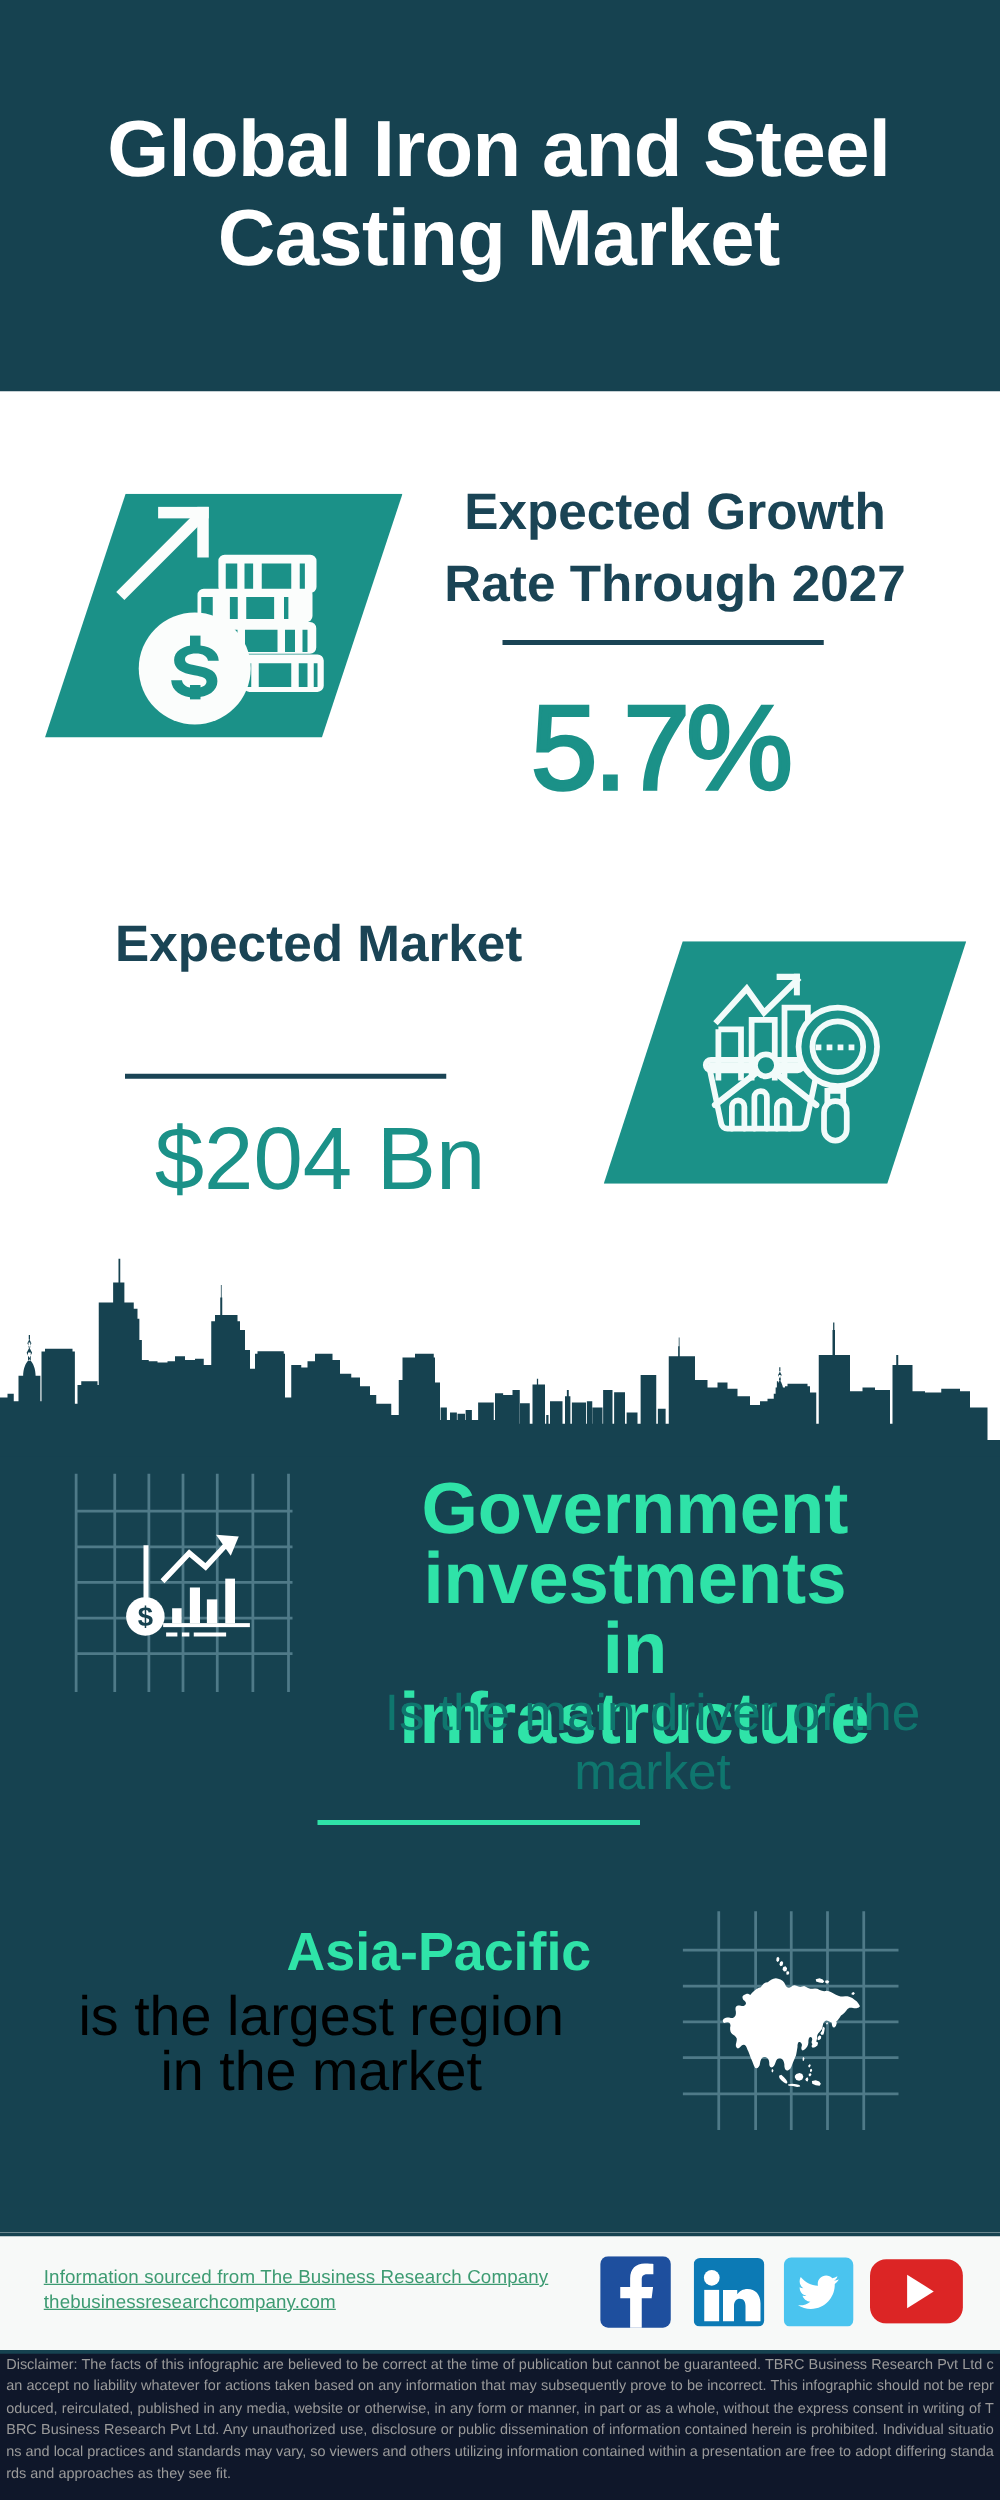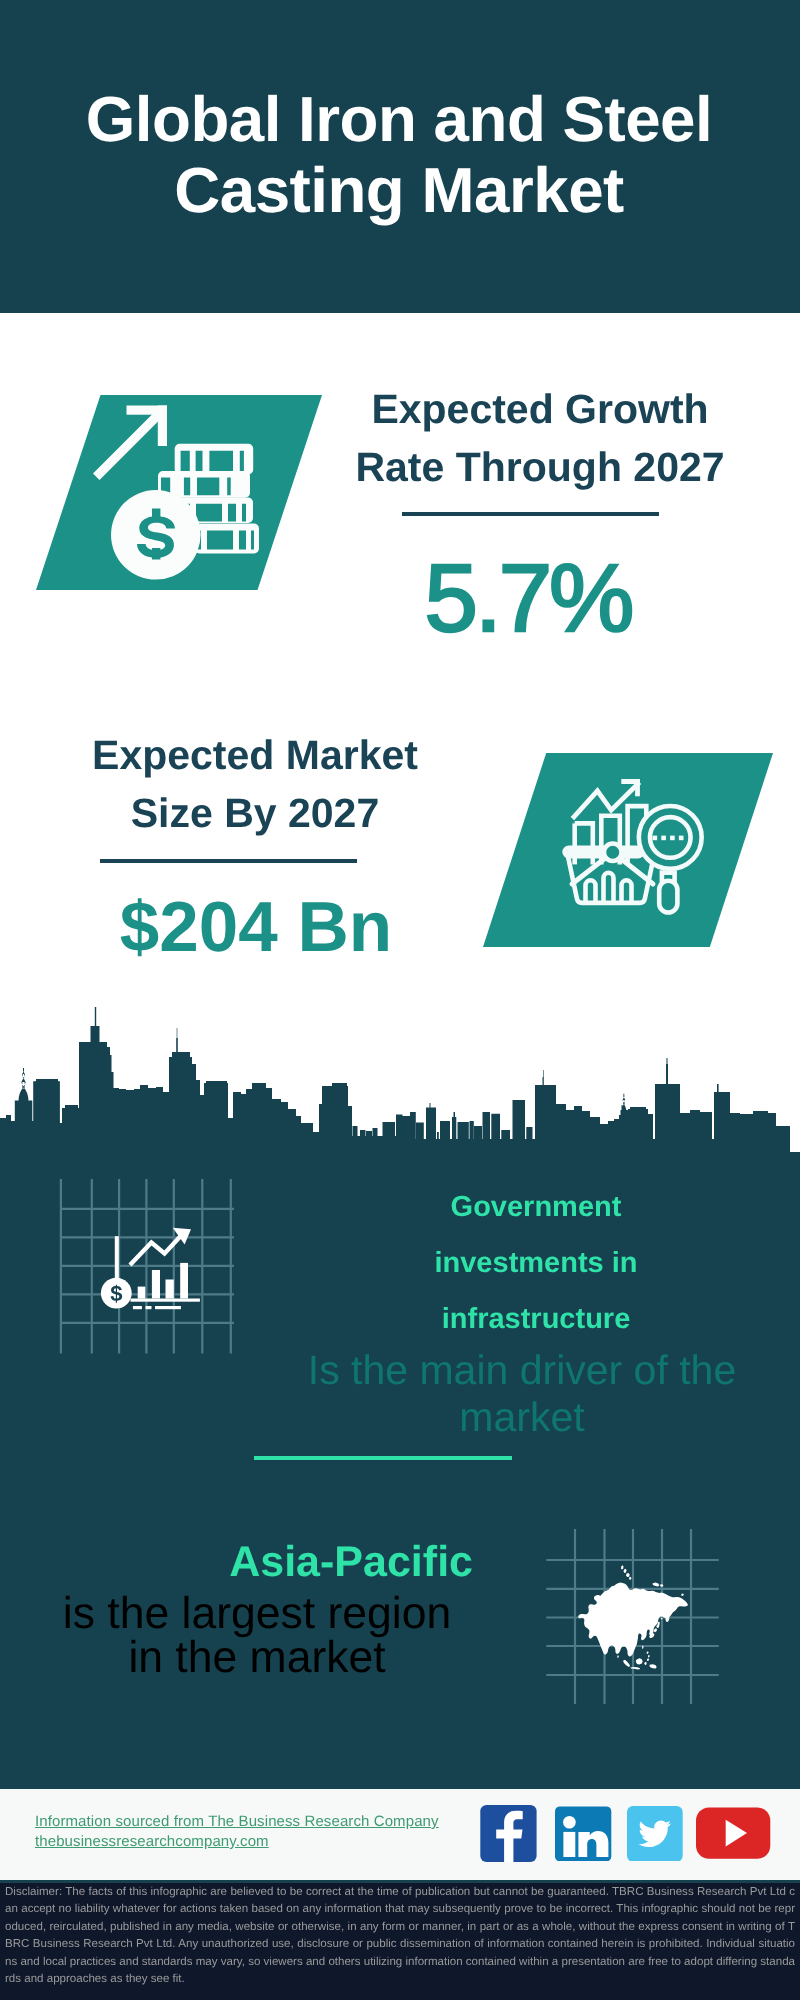--- a/index.html
+++ b/index.html
@@ -16,28 +16,28 @@
     font-size:41px;line-height:58px;font-weight:bold;}
   .rule1{position:absolute;left:402px;top:512px;width:257px;height:4px;background:#1a4455;}
   .stat1-val{position:absolute;left:328px;top:549px;width:400px;text-align:center;color:#1b9188;
     font-size:96px;line-height:100px;font-weight:400;letter-spacing:-3px;-webkit-text-stroke:2.6px #1b9188;}
 
   
   .stat2-txt{position:absolute;left:55px;top:726px;width:400px;text-align:center;color:#1a4455;
     font-size:41px;line-height:58px;font-weight:bold;}
   .rule2{position:absolute;left:100px;top:859px;width:257px;height:4px;background:#1a4455;}
   .stat2-val{position:absolute;left:53px;top:888px;width:406px;text-align:center;color:#1b9188;
-    font-size:71px;line-height:80px;font-weight:bold;}
+    font-size:71px;line-height:80px;font-weight:normal;}
   .icon1-wrap{position:absolute;left:36px;top:395px;width:286px;height:195px;}
   .icon2-wrap{position:absolute;left:483px;top:753px;width:290px;height:194px;}
 
 
   
-  .ins1-hi{position:absolute;left:336px;top:1179px;width:400px;text-align:center;color:#2fe3a8;
-    font-size:29px;line-height:56px;font-weight:bold;}
+  .ins1-hi{position:absolute;left:308px;top:1179px;width:400px;text-align:center;color:#2fe3a8;
+    font-size:58px;line-height:56px;font-weight:bold;}
   .ins1-tx{position:absolute;left:272px;top:1347px;width:500px;text-align:center;color:#0f766e;
     font-size:41px;line-height:47px;font-weight:normal;white-space:nowrap;}
   .ins1-rule{position:absolute;left:254px;top:1456px;width:258px;height:4px;background:#2fe3a8;}
   .ins2-hi{position:absolute;left:53px;top:1536px;width:420px;text-align:right;color:#2fe3a8;
     font-size:43px;line-height:52px;font-weight:bold;}
   .ins2-tx{position:absolute;left:27px;top:1592px;width:460px;text-align:center;color:#000000;
     font-size:44.5px;line-height:44px;font-weight:normal;white-space:nowrap;}
 
 
   .ins1-icon{position:absolute;left:55px;top:1175px;width:190px;height:185px;}
@@ -70,21 +70,20 @@
 
   <div class="stat1-txt">
     <div>Expected Growth</div>
     <div>Rate Through 2027</div>
   </div>
   <div class="rule1"></div>
   <div class="stat1-val">5.7%</div>
 
   <div class="stat2-txt">
     <div>Expected Market</div>
-    <div>Size By 2027</div>
   </div>
   <div class="rule2"></div>
   <div class="stat2-val">$204 Bn</div>
 
   <div class="icon1-wrap">
     <svg viewBox="0 0 286 195" width="286" height="195">
       <polygon points="64.5,0 286,0 221.5,195 0,195" fill="#1b9188"></polygon>
       <g fill="#fbfdfc">
         <path d="M143.7 48.8 h68.5 a5 5 0 0 1 5 5 v20.7 a5 5 0 0 1 -5 5 h-68.5 a5 5 0 0 1 -5 -5 v-20.7 a5 5 0 0 1 5 -5 z
                  M144.6 55.8 v20.8 h9.2 v-20.8 z M159.6 55.8 v20.8 h6.9 v-20.8 z M173.4 55.8 v20.8 h23.6 v-20.8 z M203.8 55.8 v20.8 h4.1 v-20.8 z" fill-rule="evenodd"></path>

